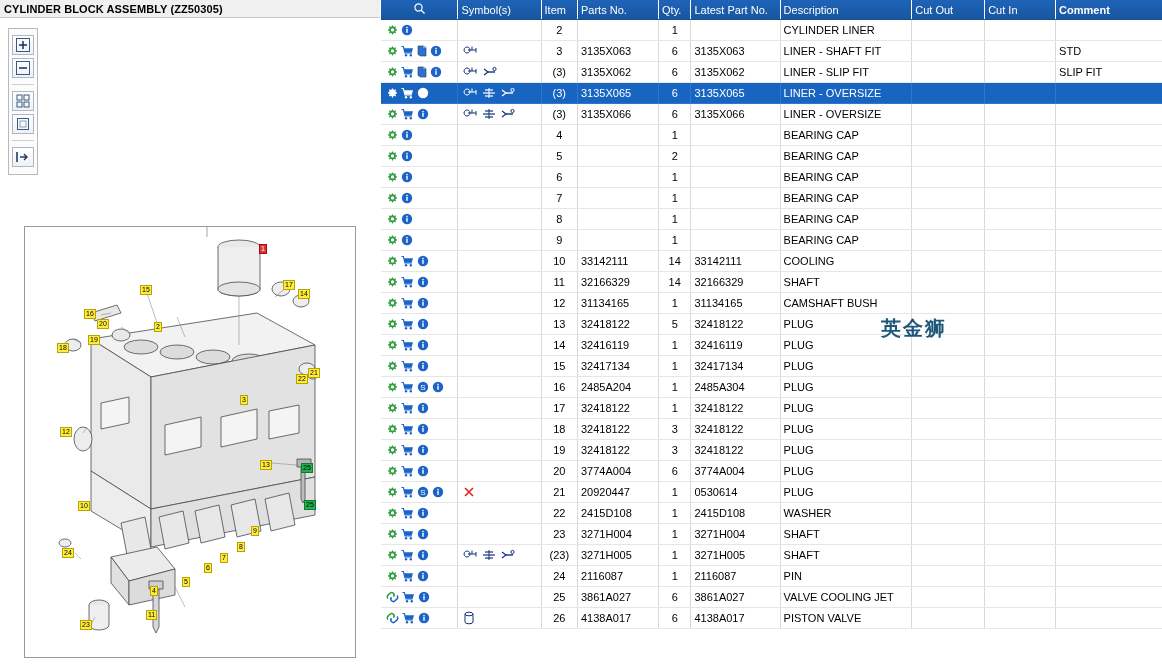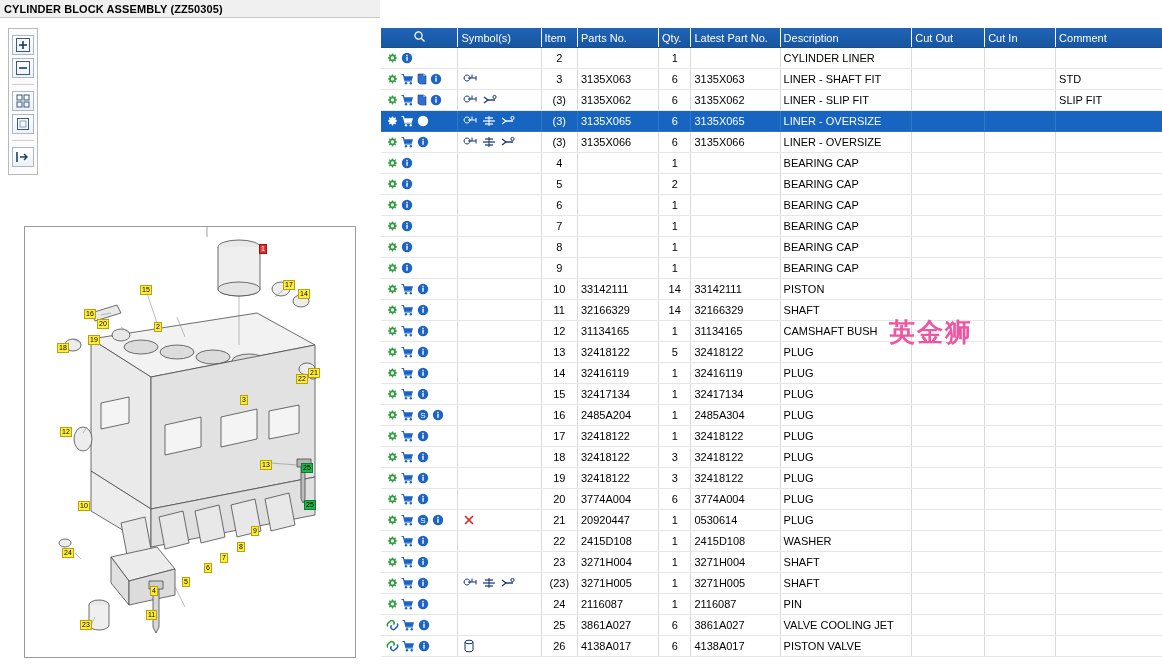--- a/index.html
+++ b/index.html
@@ -97,21 +97,20 @@
     width: 781px;
     height: 669px;
     background: #ffffff;
     overflow: hidden;
   }
   table.parts {
     border-collapse: collapse;
     width: 781px;
     table-layout: fixed;
     font-size: 11px;
-    margin-top: 28px;
   }
   table.parts th {
     background: #1a5fb4;
     background: linear-gradient(#1f63b8, #17569f);
     color: #ffffff;
     font-weight: normal;
     font-size: 11px;
     height: 19px;
     text-align: left;
     padding: 0 3px;
@@ -164,28 +163,27 @@
     align-items: center;
     gap: 2px;
     padding-left: 2px;
   }
 
   
   #watermark {
     position: absolute;
     left: 500px;
     top: 315px;
-    font-size: 26px;
+    font-size: 20px;
     font-weight: bold;
-    color: #ec4899;
+    color: #0c4a6e;
     opacity: 0.92;
     pointer-events: none;
     font-family: "DejaVu Sans", sans-serif;
     letter-spacing: 2px;
-    margin-left: 8px;
   }
 
   
   .callout {
     position: absolute;
     background: #ffec3d;
     border: 1px solid #b8a400;
     font-size: 7px;
     line-height: 8px;
     padding: 0 1px;
@@ -369,21 +367,21 @@
           </span>
         </th>
         <th>Symbol(s)</th>
         <th>Item</th>
         <th>Parts No.</th>
         <th>Qty.</th>
         <th>Latest Part No.</th>
         <th>Description</th>
         <th>Cut Out</th>
         <th>Cut In</th>
-        <th style="border-right:none;">Comment</th>
+        <th style="border-right:none;font-weight:bold;">Comment</th>
       </tr>
     </thead>
     <tbody id="parts-tbody">
         <tr>
           <td>
             <div class="actions">
               <span>
                 <svg class="ic" width="12" height="12" viewBox="0 0 12 12">
                   <path d="M6 1.4 L7 1.4 L7.3 2.6 L8.4 3 L9.4 2.3 L10.1 3 L9.4 4 L9.8 5.1 L11 5.4 L11 6.4 L9.8 6.7 L9.4 7.8 L10.1 8.8 L9.4 9.5 L8.4 8.8 L7.3 9.2 L7 10.4 L6 10.4 L5.7 9.2 L4.6 8.8 L3.6 9.5 L2.9 8.8 L3.6 7.8 L3.2 6.7 L2 6.4 L2 5.4 L3.2 5.1 L3.6 4 L2.9 3 L3.6 2.3 L4.6 3 L5.7 2.6 Z" fill="#2e9e3e"></path>
                   <circle cx="6.5" cy="5.9" r="1.7" fill="#ffffff"></circle>
@@ -853,21 +851,21 @@
               </span>
             </div>
           </td>
           <td>
             <div class="symbols"></div>
           </td>
           <td class="num">10</td>
           <td>33142111</td>
           <td class="num">14</td>
           <td>33142111</td>
-          <td>PISTON</td>
+          <td>COOLING</td>
           <td></td>
           <td></td>
           <td style="border-right: none;"></td>
         </tr>
         <tr>
           <td>
             <div class="actions">
               <span>
                 <svg class="ic" width="12" height="12" viewBox="0 0 12 12">
                   <path d="M6 1.4 L7 1.4 L7.3 2.6 L8.4 3 L9.4 2.3 L10.1 3 L9.4 4 L9.8 5.1 L11 5.4 L11 6.4 L9.8 6.7 L9.4 7.8 L10.1 8.8 L9.4 9.5 L8.4 8.8 L7.3 9.2 L7 10.4 L6 10.4 L5.7 9.2 L4.6 8.8 L3.6 9.5 L2.9 8.8 L3.6 7.8 L3.2 6.7 L2 6.4 L2 5.4 L3.2 5.1 L3.6 4 L2.9 3 L3.6 2.3 L4.6 3 L5.7 2.6 Z" fill="#2e9e3e"></path>

